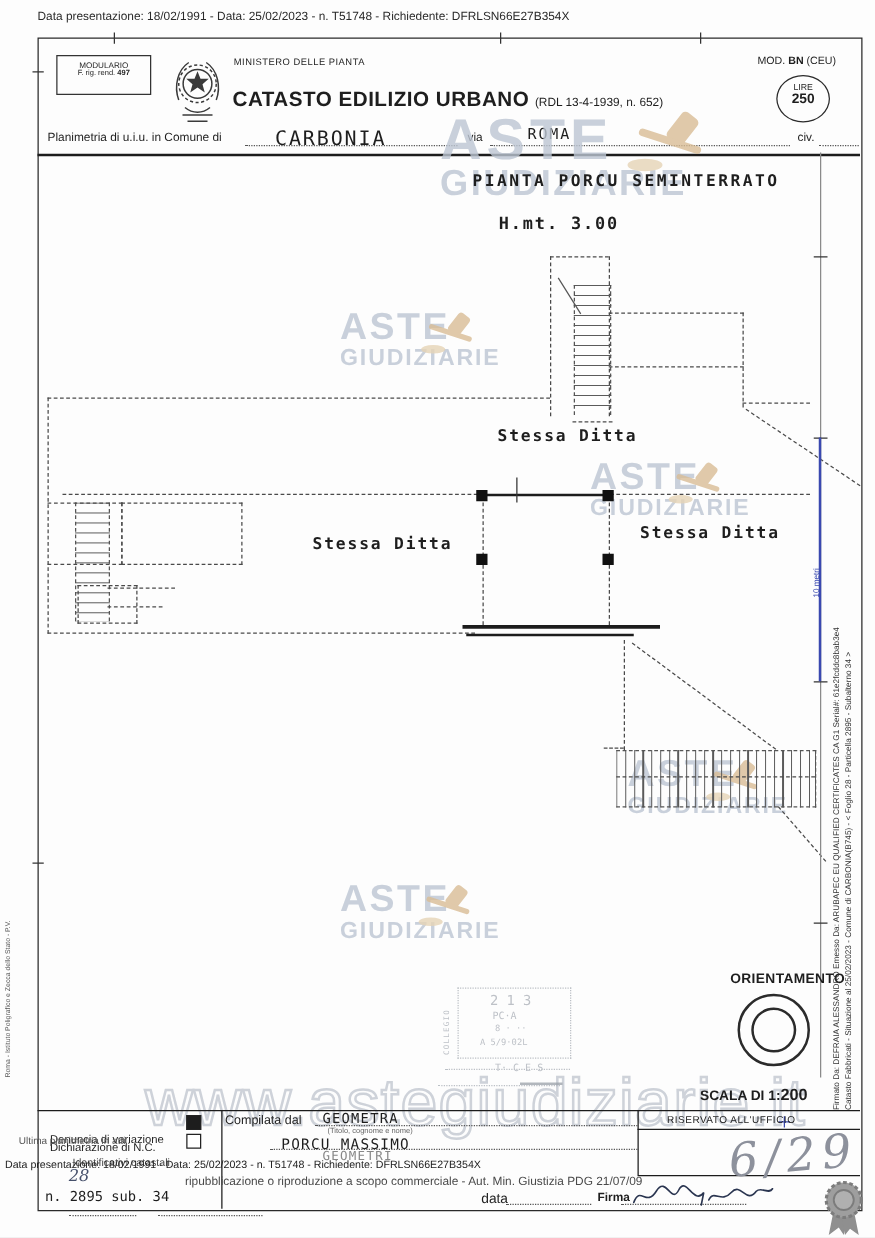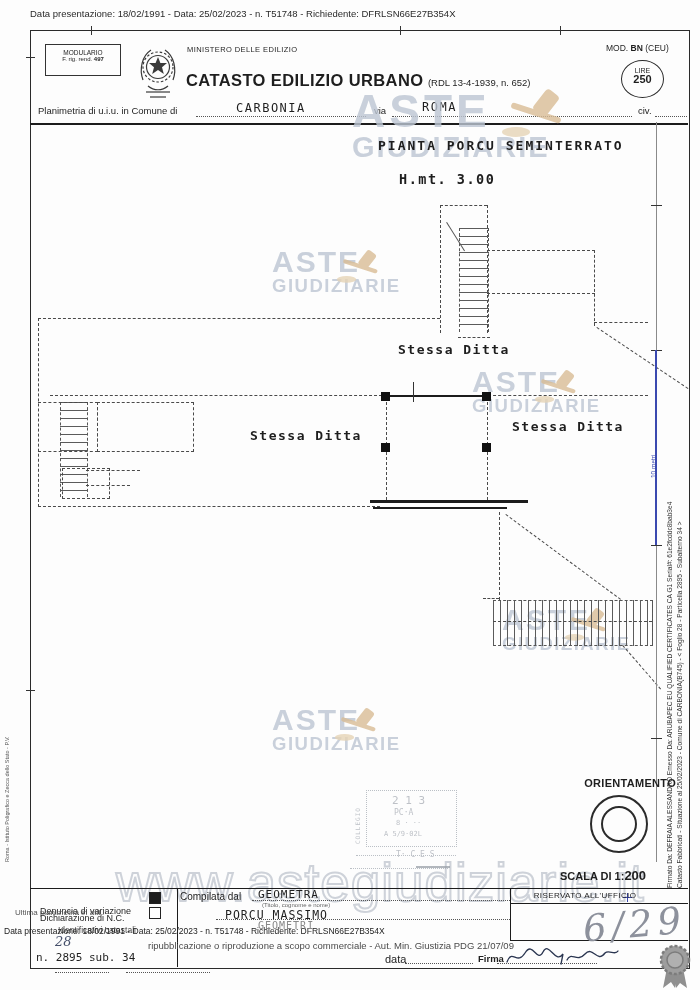--- a/index.html
+++ b/index.html
@@ -62,39 +62,39 @@
         <path d="M7 38 C3 27 6 14 15 8"></path>
         <path d="M37 38 C41 27 38 14 29 8"></path>
         <path d="M12 44 C18 49 26 49 32 44"></path>
         <path d="M10 50 L34 50"></path>
         <path d="M14 55 L30 55"></path>
       </g>
       <path d="M22 15 L24.4 21 L31 21 L26 25.3 L27.8 32 L22 28 L16.2 32 L18 25.3 L13 21 L19.6 21 Z" fill="#3a3a3a"></path>
     </svg>
   </div>
 
-  <div class="abs nw" style="left:187px;top:45px;font-size:7.5px;letter-spacing:.4px">MINISTERO DELLE EDILIZIO</div>
+  <div class="abs nw" style="left:187px;top:45px;font-size:7.5px;letter-spacing:.4px">MINISTERO DELLE PIANTA</div>
   <div class="abs nw" style="left:186px;top:71px">
     <span class="b" style="font-size:16.5px;letter-spacing:.4px">CATASTO EDILIZIO URBANO</span>
     <span style="font-size:9.5px">(RDL 13-4-1939, n. 652)</span>
   </div>
 
   <div class="abs nw" style="left:606px;top:43px;font-size:8.5px">
     <span>MOD.</span>
     <span class="b">BN</span>
     <span>(CEU)</span>
   </div>
   <div class="abs" style="left:621px;top:60px;width:41px;height:36px;border:1.6px solid #2a2a2a;border-radius:50%;text-align:center">
     <div style="font-size:7px;margin-top:6px">LIRE</div>
     <div class="b" style="font-size:11px;line-height:1">250</div>
   </div>
 
   <div class="abs nw" style="left:38px;top:105px;font-size:9.5px">Planimetria di u.i.u. in Comune di</div>
   <div class="abs dot-h" style="left:196px;top:116px;width:170px"></div>
-  <div class="abs mono nw" style="left:236px;top:101px;font-size:12px;letter-spacing:1.5px">CARBONIA</div>
+  <div class="abs mono nw" style="left:220px;top:101px;font-size:16px;letter-spacing:1.5px">CARBONIA</div>
   <div class="abs nw" style="left:374px;top:105px;font-size:9.5px">via</div>
   <div class="abs dot-h" style="left:392px;top:116px;width:240px"></div>
   <div class="abs mono nw" style="left:422px;top:100px;font-size:12px;letter-spacing:1.5px">ROMA</div>
   <div class="abs nw" style="left:638px;top:105px;font-size:9.5px">civ.</div>
   <div class="abs dot-h" style="left:655px;top:116px;width:32px"></div>
 
   <div class="abs solid" style="left:30px;top:123px;width:658px;height:1.6px"></div>
 
   <div class="abs wm wm-big" style="left:352px;top:90px">
     <div class="a">ASTE</div>

